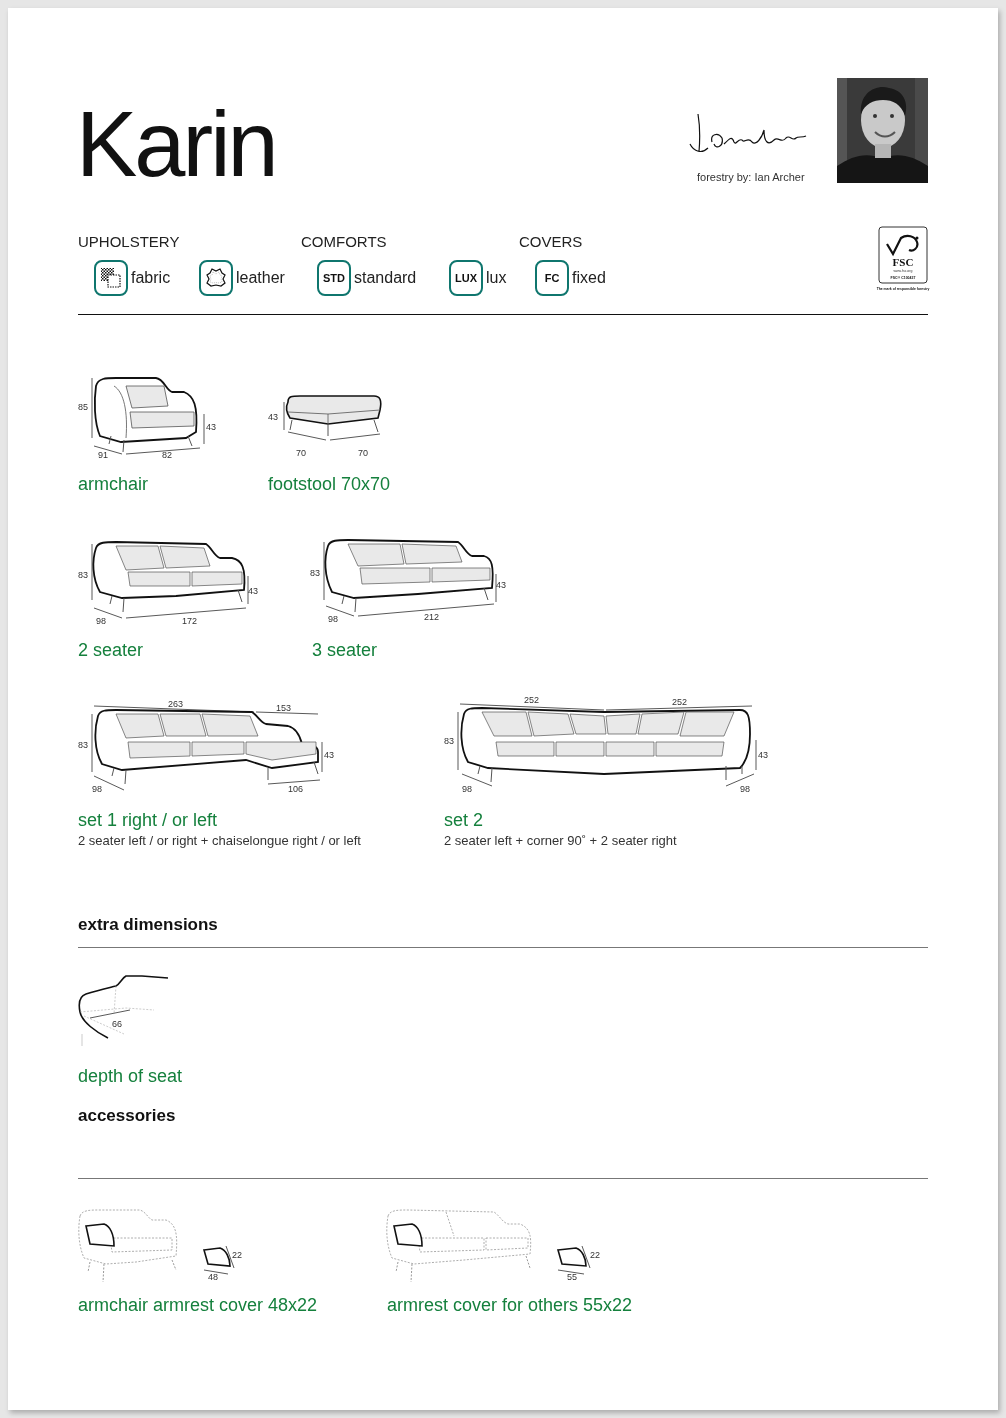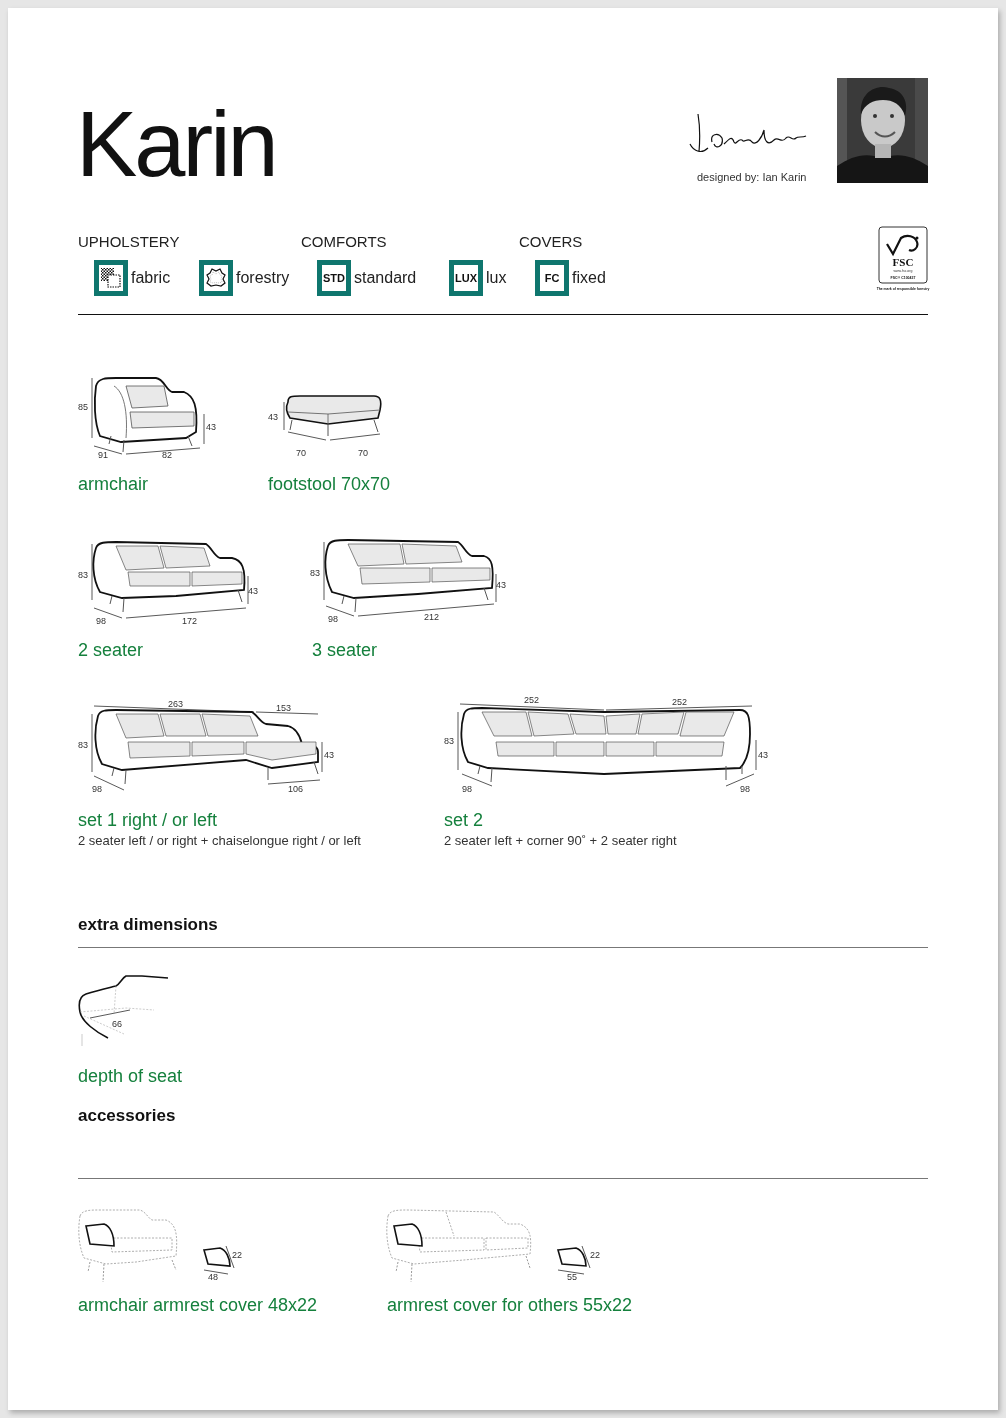--- a/index.html
+++ b/index.html
@@ -17,21 +17,21 @@
       box-shadow: 2px 3px 5px rgba(0,0,0,0.25);
     }
     .abs { position: absolute; }
     .title { left: 76px; top: 98px; font-size: 92px; letter-spacing: -3px; line-height: 1; font-weight: 400; }
     .sig { left: 686px; top: 108px; width: 130px; height: 56px; }
     .designer { left: 697px; top: 171px; font-size: 11px; color: #333; }
     .portrait { left: 837px; top: 78px; width: 91px; height: 105px; background: #2a2a2a; overflow: hidden; }
     .cat { font-size: 15px; color: #222; top: 225px; margin-top: 8px; }
     .opt { top: 258px; height: 40px; display: flex; align-items: center; padding-left: 16px; }
     .optbox {
-      width: 34px; height: 36px; border: 5px solid #0f766e; border-radius: 0;
+      width: 34px; height: 36px; border: 2px solid #0f766e; border-radius: 8px;
       display: flex; align-items: center; justify-content: center;
       font-size: 11px; font-weight: 700; box-sizing: border-box; background: #fff;
     }
     .optlabel { font-size: 16px; margin-left: 3px; color: #222; }
     .rule-thick { left: 78px; width: 850px; height: 1px; background: #111; }
     .rule-grey { left: 78px; width: 850px; height: 1px; background: #777; }
     .fsc { left: 877px; top: 226px; width: 52px; height: 72px; }
     .plabel { font-size: 18px; color: #15803d; }
     .psub { font-size: 13px; color: #333; }
     .sect { font-size: 17px; font-weight: 700; color: #111; text-align: right; }
@@ -41,21 +41,21 @@
 </head>
 <body>
 
 <div class="sheet"></div>
 
 <div class="abs title">Karin</div>
 
 <svg class="abs sig" viewBox="0 0 130 56">
   <path d="M12 6 C14 18 14 32 13 44 M4 36 C8 44 16 46 22 40 M26 34 C24 26 32 24 36 30 C38 38 30 42 28 36 M38 36 C44 30 46 28 48 34 C50 38 52 30 56 32 C58 36 62 28 66 34 C70 38 76 30 78 22 C78 34 82 38 88 32 C92 28 96 36 100 30 C104 26 106 34 110 30 C112 28 116 30 120 28" fill="none" stroke="#111" stroke-width="1.2"></path>
 </svg>
-<div class="abs designer">designed by: Ian Karin</div>
+<div class="abs designer">forestry by: Ian Archer</div>
 
 <div class="abs portrait">
   <svg width="91" height="105" viewBox="0 0 91 105">
     <rect width="91" height="105" fill="#3a3a3a"></rect>
     <rect x="0" y="0" width="10" height="105" fill="#555"></rect>
     <rect x="78" y="0" width="13" height="105" fill="#4a4a4a"></rect>
     <path d="M0 105 L0 88 C15 78 28 74 45 80 C62 74 76 78 91 88 L91 105 Z" fill="#151515"></path>
     <ellipse cx="46" cy="42" rx="22" ry="28" fill="#c9c9c9"></ellipse>
     <path d="M24 36 C22 14 40 6 52 10 C66 12 72 24 68 38 C64 26 56 22 46 22 C36 22 28 26 24 36 Z" fill="#1a1a1a"></path>
     <rect x="38" y="66" width="16" height="14" fill="#b5b5b5"></rect>
@@ -84,21 +84,21 @@
   </div>
   <span class="optlabel">fabric</span>
 </div>
 <div class="abs opt" style="left:183px">
   <div class="optbox">
     <svg width="24" height="24" viewBox="0 0 24 24">
       <path d="M8 3 L12 5 L16 3 L18 7 L21 9 L19 13 L21 17 L17 20 L12 19 L7 20 L3 17 L5 13 L3 9 L6 7 Z" fill="#fff" stroke="#111" stroke-width="1.2"></path>
       <path d="M9 6 L12 8 L15 6 L16 9 L18 10 L17 13 L18 16 L15 17 L12 16.5 L9 17 L6 16 L7 13 L6 10 L8 9 Z" fill="none" stroke="#999" stroke-width="0.6" stroke-dasharray="1 1"></path>
     </svg>
   </div>
-  <span class="optlabel">forestry</span>
+  <span class="optlabel">leather</span>
 </div>
 <div class="abs opt" style="left:301px">
   <div class="optbox">STD</div>
   <span class="optlabel">standard</span>
 </div>
 <div class="abs opt" style="left:433px">
   <div class="optbox">LUX</div>
   <span class="optlabel">lux</span>
 </div>
 <div class="abs opt" style="left:519px">

